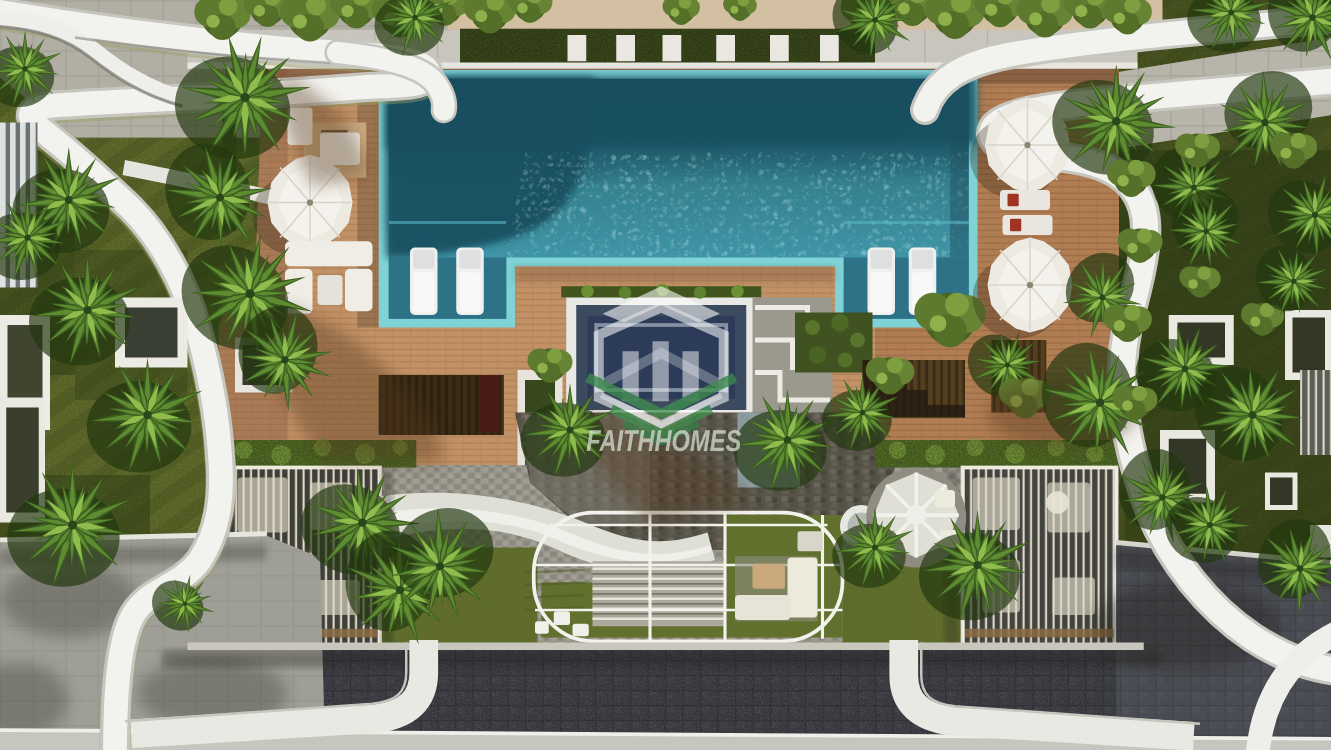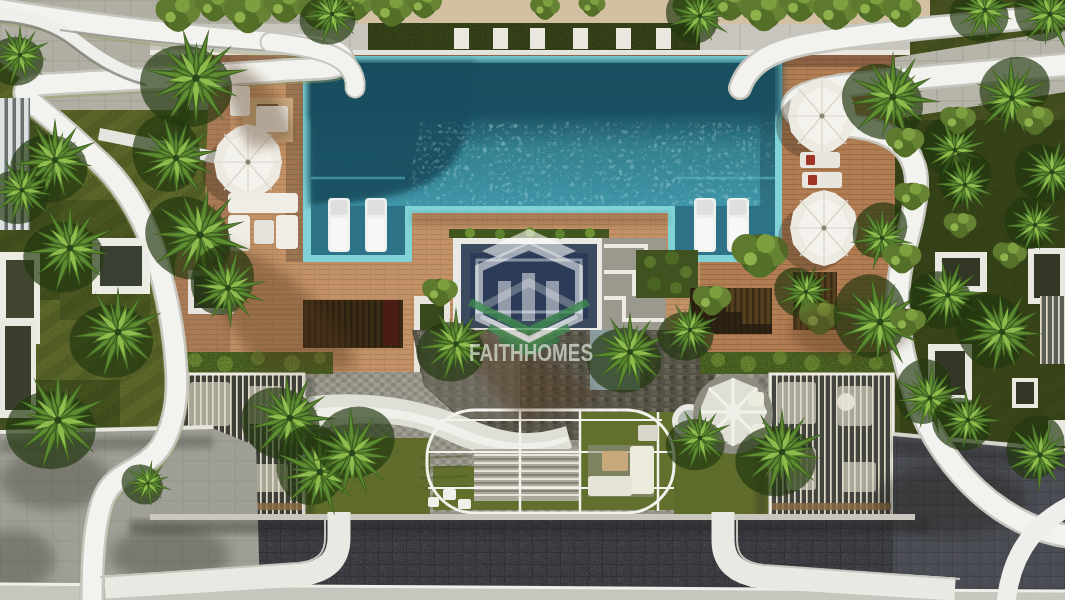--- a/index.html
+++ b/index.html
@@ -1,16 +1,16 @@
 <!DOCTYPE html>
 <html><head>
 <meta charset="utf-8">
 <style>
 html,body{margin:0;padding:0;background:#666;}
-#stage{width:1065px;height:600px;position:relative;overflow:hidden;font-family:"Liberation Sans",sans-serif;}
+#stage{width:1065px;height:600px;position:relative;overflow:hidden;font-family:"Liberation Sans",sans-serif;font-style:italic;}
 </style>
 </head>
 <body>
 <div id="stage">
 <svg width="1065" height="600" viewBox="0 0 1065 600">
 <defs>
   <linearGradient id="poolg" x1="0" y1="0" x2="0" y2="1">
     <stop offset="0" stop-color="#1c5563"></stop>
     <stop offset="0.28" stop-color="#235f6f"></stop>
     <stop offset="0.45" stop-color="#35818f"></stop>

